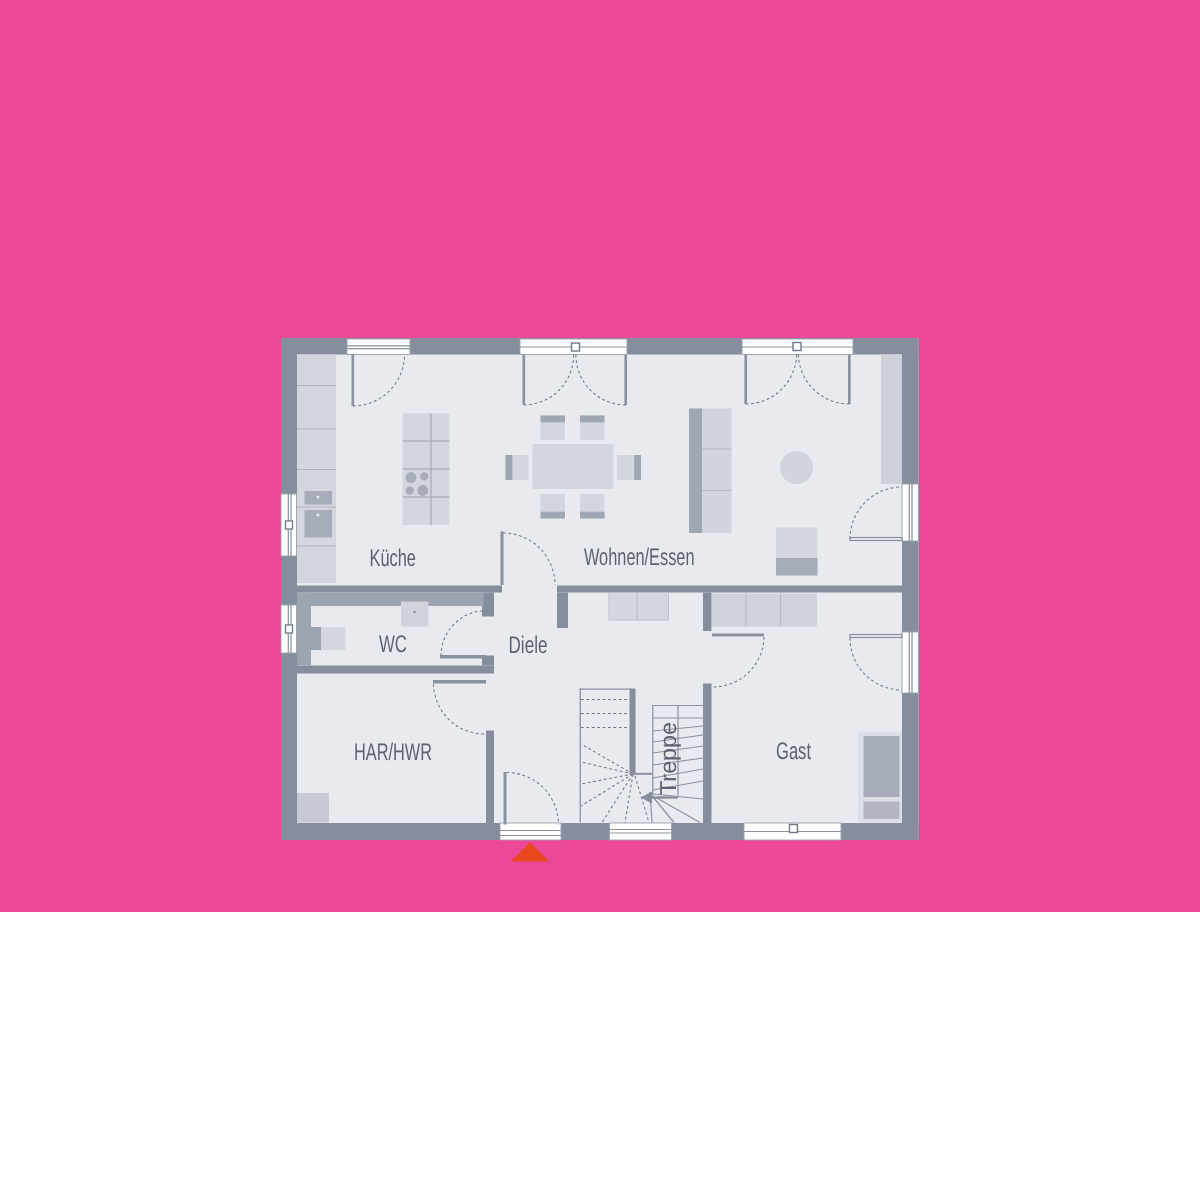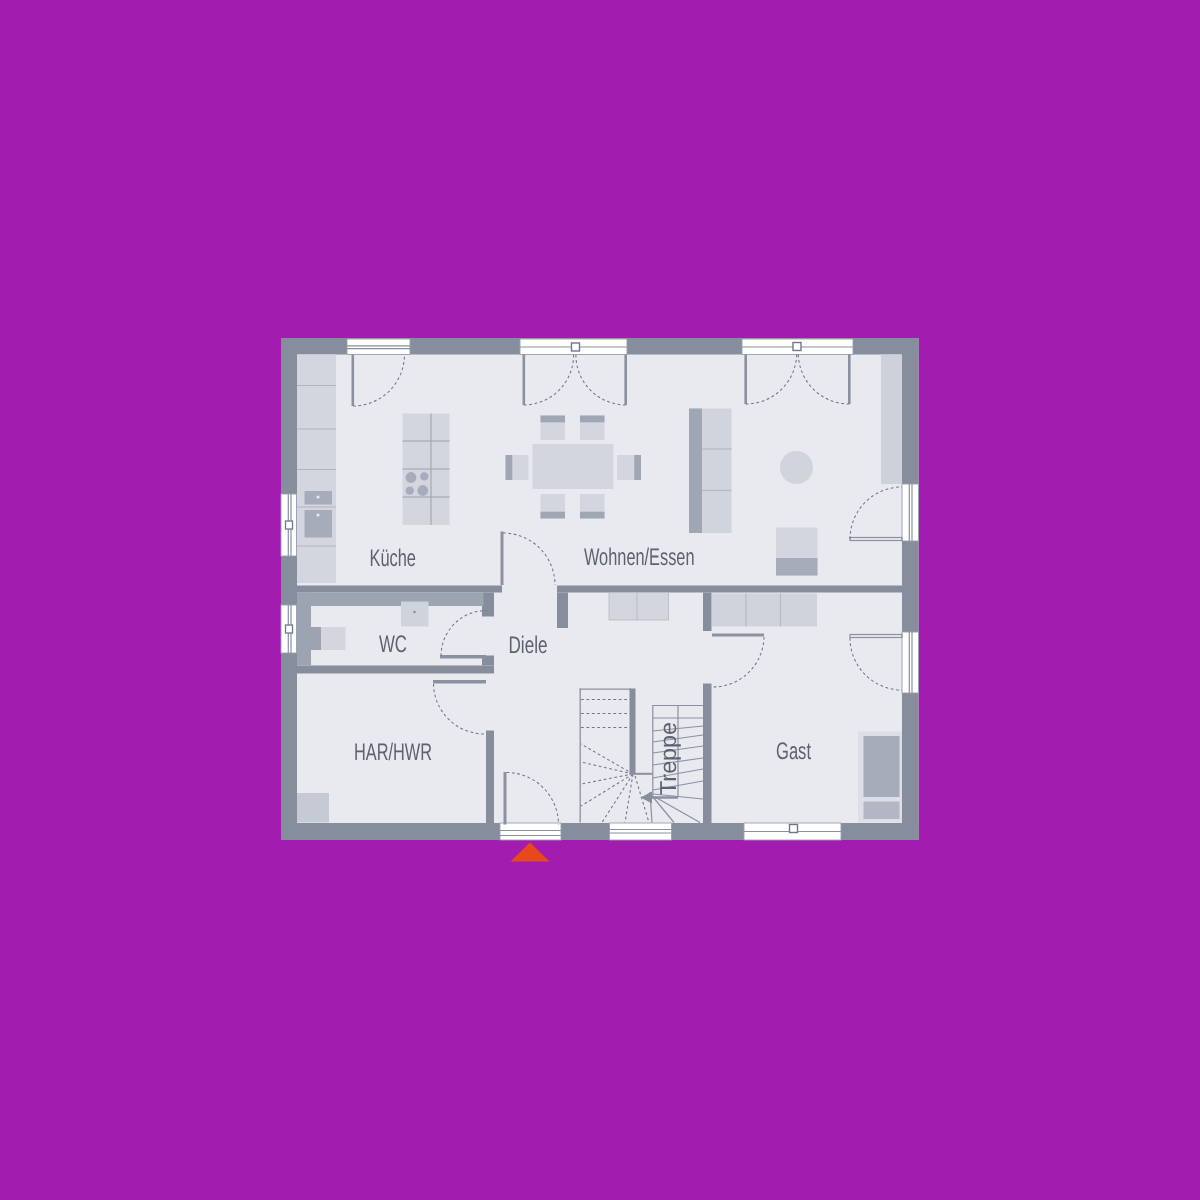--- a/index.html
+++ b/index.html
@@ -1,16 +1,16 @@
 <!DOCTYPE html>
 <html><head>
 <meta charset="utf-8">
 <style>
   html,body{margin:0;padding:0;background:#ffffff;}
-  .page{position:relative;width:1200px;height:1200px;background:#a21caf;overflow:hidden;}
+  .page{position:relative;width:1200px;height:912px;background:#ec4899;overflow:hidden;}
   svg{position:absolute;left:0;top:0;}
   text{font-family:"Liberation Sans",sans-serif;fill:#5c6370;-webkit-font-smoothing:antialiased;text-rendering:geometricPrecision;}
 </style>
 </head>
 <body>
 <div class="page">
 <svg width="1200" height="1200" viewBox="0 0 1200 1200">
 
 <rect x="281" y="338" width="637.5" height="502" fill="#e8eaf0"></rect>
 

